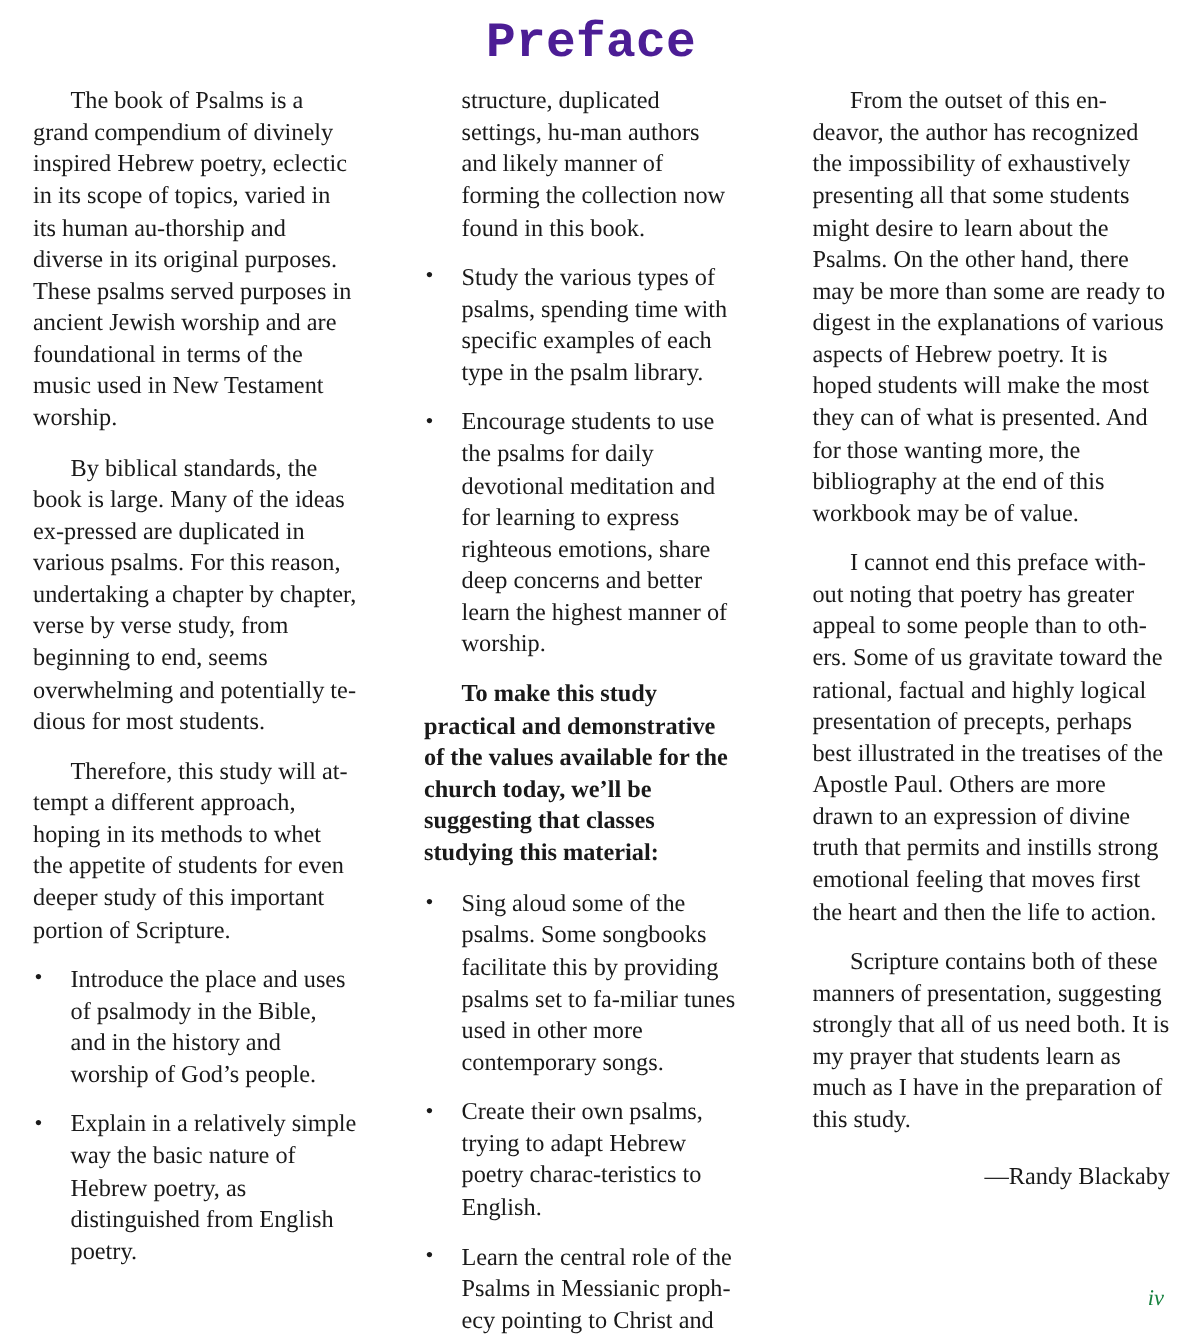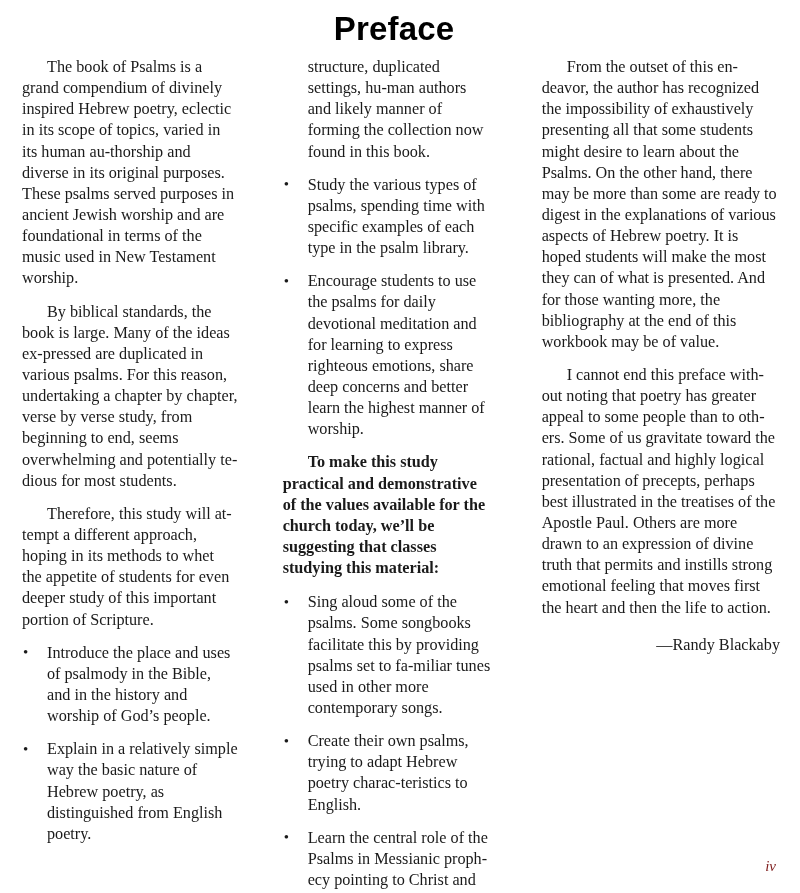--- a/index.html
+++ b/index.html
@@ -23,25 +23,25 @@
     box-sizing: border-box;
   }
 
   
   .page-title {
     position: absolute;
     top: 10px;
     left: 0;
     width: 788px;
     text-align: center;
-    font-family: Liberation Sans, sans-serif;
+    font-family: Liberation Mono, monospace;
     font-weight: bold;
     font-size: 33px;
     letter-spacing: 0.2px;
-    color: #000000;
+    color: #4c1d95;
     margin: 0;
   }
 
   
   .columns {
     position: absolute;
     top: 57px;
     left: 22px;
     width: 758px;
     display: flex;
@@ -117,21 +117,21 @@
     text-align: left;
   }
 
   
   .folio {
     position: absolute;
     right: 24px;
     bottom: 18px;
     font-style: italic;
     font-size: 15px;
-    color: #7f1d1d;
+    color: #15803d;
     margin-top: 23px;
   }
 </style>
 </head>
 <body>
 
 <div id="page">
 
   <h1 class="page-title">Preface</h1>
 
@@ -193,20 +193,21 @@
       </ul>
 
     </div>
 
     <div class="column col-3">
 
       <p class="para">From the outset of this en-deavor, the author has recognized the impossibility of exhaustively presenting all that some students might desire to learn about the Psalms. On the other hand, there may be more than some are ready to digest in the explanations of various aspects of Hebrew poetry. It is hoped students will make the most they can of what is presented. And for those wanting more, the bibliography at the end of this workbook may be of value.</p>
 
       <p class="para">I cannot end this preface with-out noting that poetry has greater appeal to some people than to oth-ers. Some of us gravitate toward the rational, factual and highly logical presentation of precepts, perhaps best illustrated in the treatises of the Apostle Paul. Others are more drawn to an expression of divine truth that permits and instills strong emotional feeling that moves first the heart and then the life to action.</p>
 
+      <p class="para">Scripture contains both of these manners of presentation, suggesting strongly that all of us need both. It is my prayer that students learn as much as I have in the preparation of this study.</p>
 
       <p class="para signature">—Randy Blackaby</p>
 
     </div>
 
   </div>
 
   <div class="folio">iv</div>
 
 </div>

